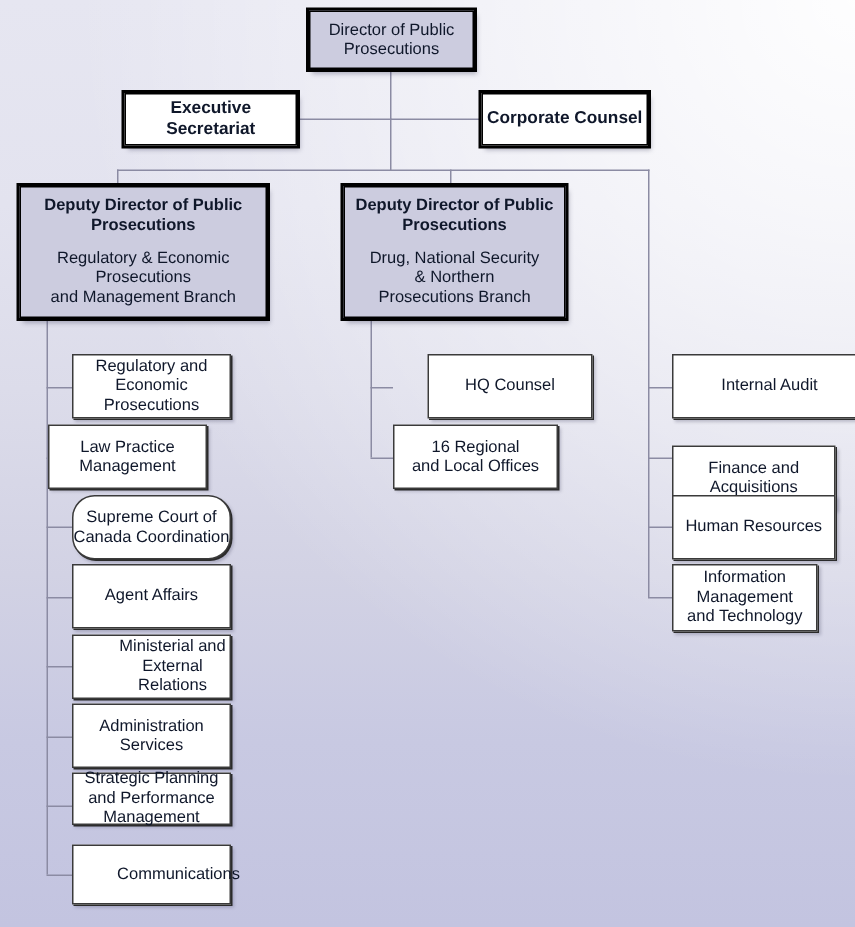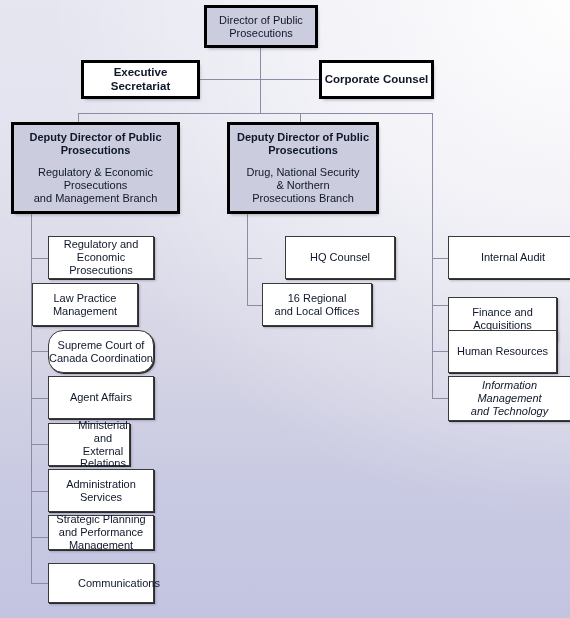--- a/index.html
+++ b/index.html
@@ -125,21 +125,21 @@
     <span class="lbl">Law Practice</span>
     <span class="lbl">Management</span>
   </div>
   <div class="node" style="left:48px;top:330px;width:106px;height:43px;border-radius:15px;">
     <span class="lbl">Supreme Court of</span>
     <span class="lbl">Canada Coordination</span>
   </div>
   <div class="node" style="left:48px;top:376px;width:106px;height:43px;">
     <span class="lbl">Agent Affairs</span>
   </div>
-  <div class="node" style="left:48px;top:423px;width:82px;height:43px;padding-left:28px;">
+  <div class="node" style="left:48px;top:423px;width:106px;height:43px;padding-left:28px;">
     <span class="lbl">Ministerial and</span>
     <span class="lbl">External Relations</span>
   </div>
   <div class="node" style="left:48px;top:469px;width:106px;height:43px;">
     <span class="lbl">Administration Services</span>
   </div>
   <div class="node" style="left:48px;top:515px;width:106px;height:35px;">
     <span class="lbl">Strategic Planning</span>
     <span class="lbl">and Performance</span>
     <span class="lbl">Management</span>
@@ -159,19 +159,19 @@
   <div class="node" style="left:448px;top:236px;width:130px;height:43px;">
     <span class="lbl">Internal Audit</span>
   </div>
   <div class="node" style="left:448px;top:297px;width:109px;height:43px;">
     <span class="lbl">Finance and</span>
     <span class="lbl">Acquisitions</span>
   </div>
   <div class="node" style="left:448px;top:330px;width:109px;height:43px;">
     <span class="lbl">Human Resources</span>
   </div>
-  <div class="node" style="left:448px;top:376px;width:123px;height:45px;font-style:italic;">
+  <div class="node" style="left:448px;top:376px;width:97px;height:45px;">
     <span class="lbl">Information</span>
     <span class="lbl">Management</span>
     <span class="lbl">and Technology</span>
   </div>
 
 </div>
 
 </body></html>

